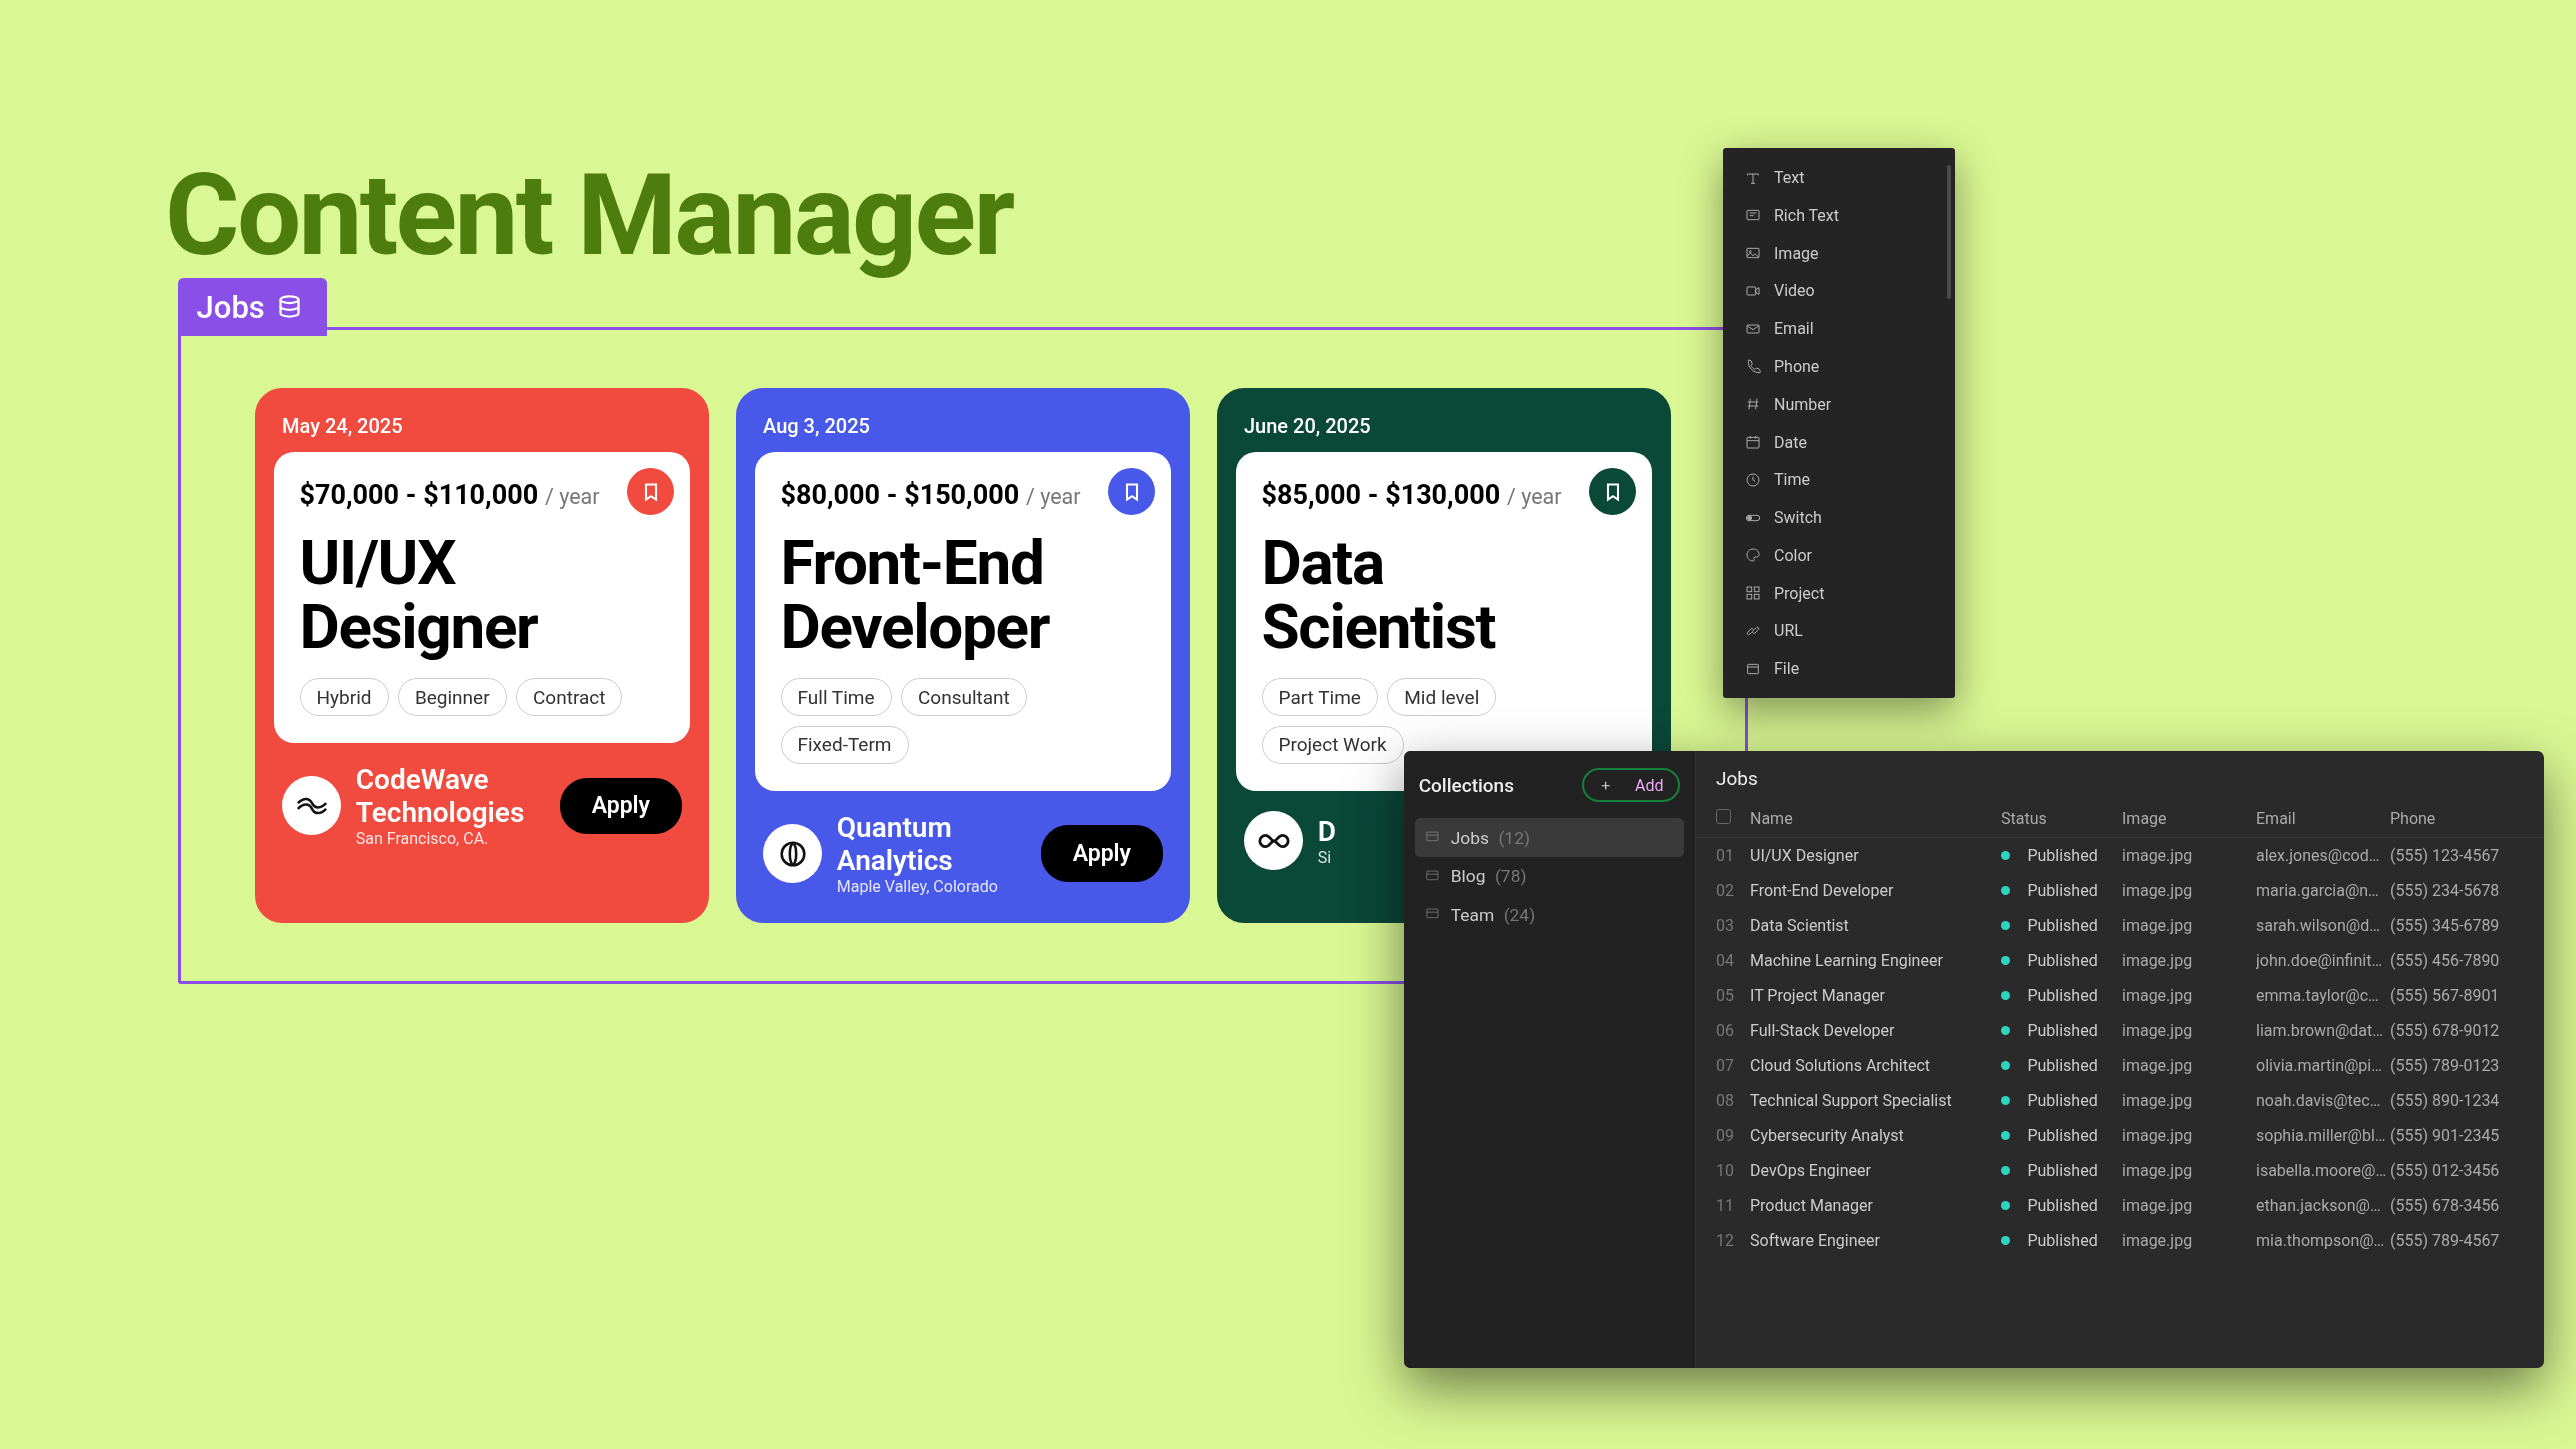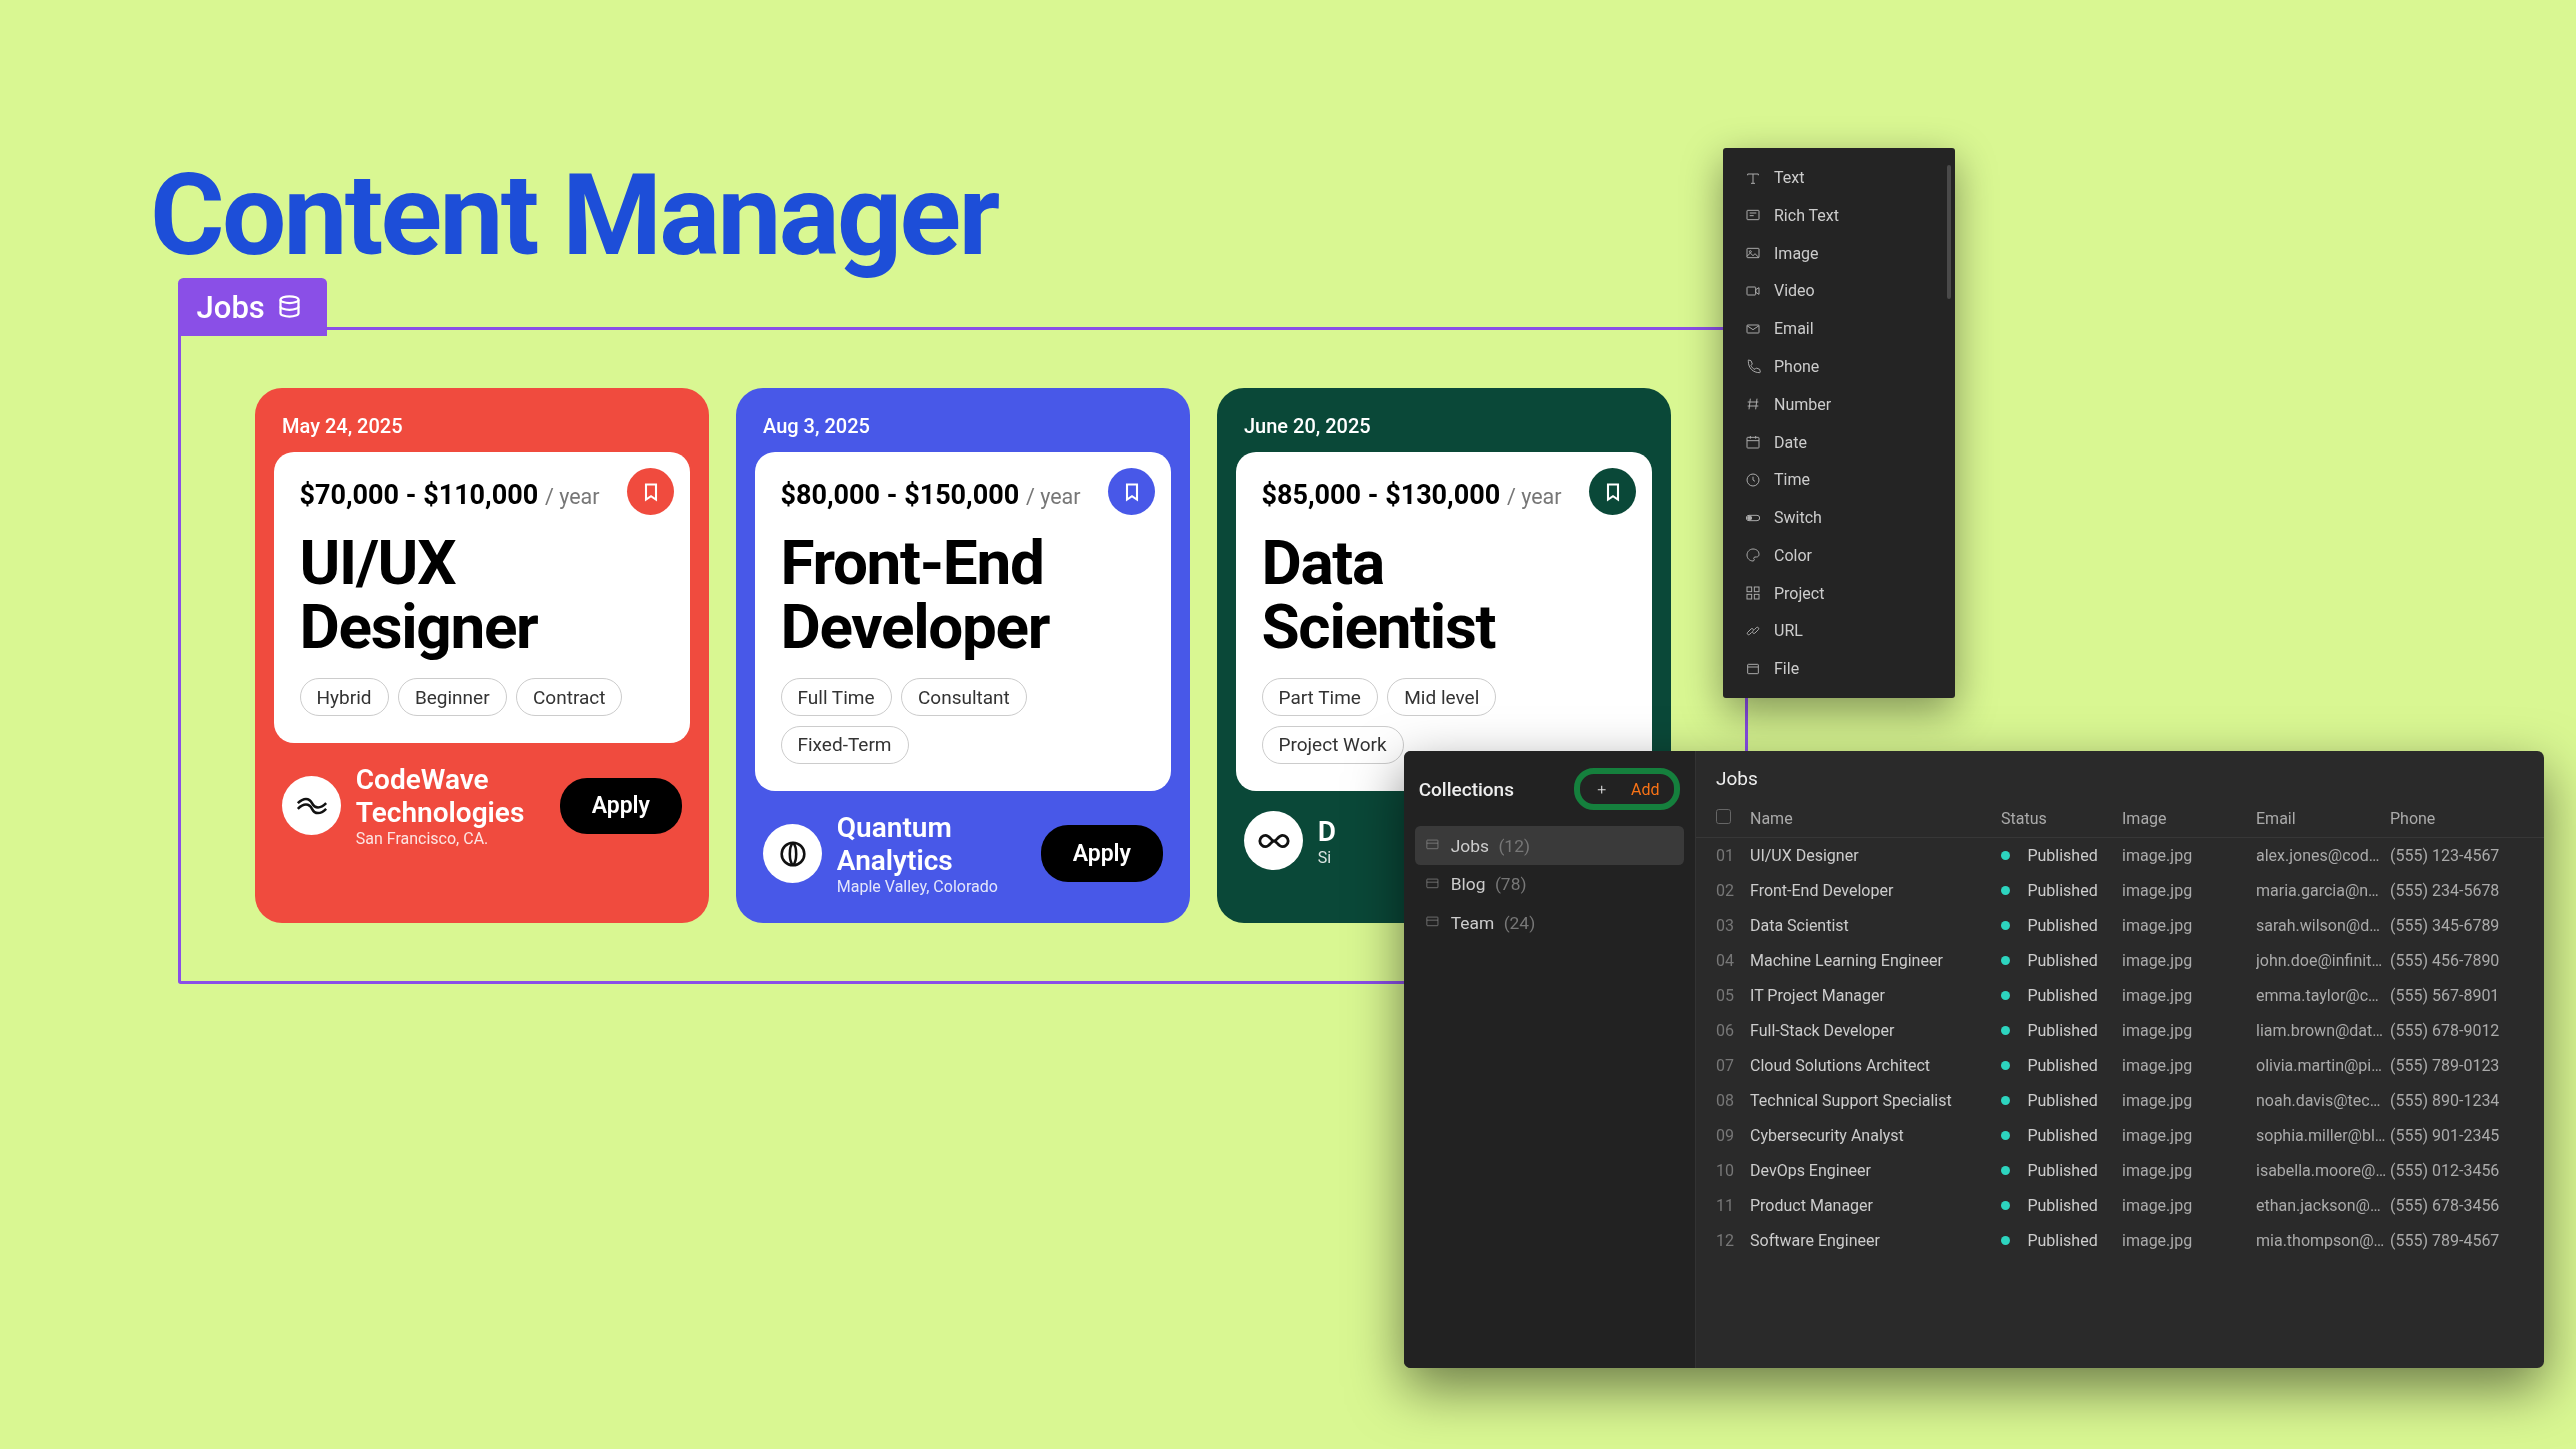--- a/index.html
+++ b/index.html
@@ -1,18 +1,18 @@
 <!DOCTYPE html>
 <html style="font-size:10.7px"><head>
 <meta charset="utf-8">
 <style>
 * { margin: 0; padding: 0; box-sizing: border-box; font-family: -apple-system, BlinkMacSystemFont, 'Segoe UI', Roboto, sans-serif; }
 body { background: #d9f792; width: 2576px; height: 1449px; position: relative; overflow: hidden; }
 
-.page-title { position: absolute; top: 148px; left: 150px; font-size: 114px; font-weight: 700; color: #1d4ed8; letter-spacing: -2.7px; }
+.page-title { position: absolute; top: 148px; left: 165px; font-size: 114px; font-weight: 700; color: #4d7c0f; letter-spacing: -2.7px; }
 
 .jobs-frame { position: absolute; top: 327px; left: 178px; width: 1570px; border: 3.4px solid #8a4fe7; border-radius: 2.7px; }
 .jobs-tab { position: absolute; top: -52px; left: -3.4px; background: #8a4fe7; color: #fff; padding: 10.7px 24px 10.7px 19px; border-radius: 5.4px 5.4px 0 0; font-size: 31px; font-weight: 500; display: flex; align-items: center; gap: 10.7px; }
 .jobs-tab svg { width: 27px; height: 27px; }
 
 .cards-row { display: flex; gap: 27px; padding: 58px 74px; }
 
 .job-card { width: 463px; border-radius: 27px; padding: 19px; color: #fff; }
 .job-card.red { background: #f04b3e; }
 .job-card.blue { background: #4858e8; }
@@ -41,21 +41,21 @@
 .fields-menu-inner { position: relative; }
 .fields-scrollbar { position: absolute; right: 4px; top: 6.7px; width: 4px; height: 134px; background: #4a4a4a; border-radius: 2px; }
 .field-item { display: flex; align-items: center; gap: 12px; padding: 9.4px 20px; color: #ccc; font-size: 16px; cursor: pointer; }
 .field-item .ico { width: 19px; display: flex; align-items: center; justify-content: center; }
 .field-item .ico svg { width: 16px; height: 16px; stroke: #aaa; fill: none; stroke-width: 1.5; }
 
 .cms-panel { position: absolute; top: 751px; left: 1404px; width: 1140px; height: 617px; background: #2a2a2a; border-radius: 6.7px; box-shadow: 0 20px 54px rgba(0,0,0,.5); display: flex; overflow: hidden; }
 .cms-sidebar { width: 292px; background: #222; padding: 10.7px; border-right: 0.7px solid #333; }
 .cms-sb-head { display: flex; align-items: center; justify-content: space-between; padding: 6.7px 4px 16px; }
 .cms-sb-title { color: #eee; font-size: 19px; font-weight: 500; }
-.add-btn { border: 6px solid #15803d; border-radius: 20px; padding: 5.4px 14.8px; display: flex; align-items: center; gap: 23px; color: #f97316; font-size: 16px; background: transparent; }
+.add-btn { border: 2px solid #15803d; border-radius: 20px; padding: 5.4px 14.8px; display: flex; align-items: center; gap: 23px; color: #f0abfc; font-size: 16px; background: transparent; }
 .add-btn svg { width: 13.4px; height: 13.4px; stroke: #ddd; }
 .coll-item { display: flex; align-items: center; gap: 9.4px; padding: 9.4px 10.7px; border-radius: 5.4px; color: #ccc; font-size: 17.4px; cursor: pointer; }
 .coll-item.active { background: #3a3a3a; }
 .coll-item .ico { width: 16px; }
 .coll-item .ico svg { width: 14.8px; height: 14.8px; stroke: #999; fill: none; }
 .coll-item .count { color: #777; }
 
 .cms-main { flex: 1; display: flex; flex-direction: column; }
 .cms-main-head { padding: 16px 20px 9.4px; color: #eee; font-size: 19px; }
 .cms-table { flex: 1; }

